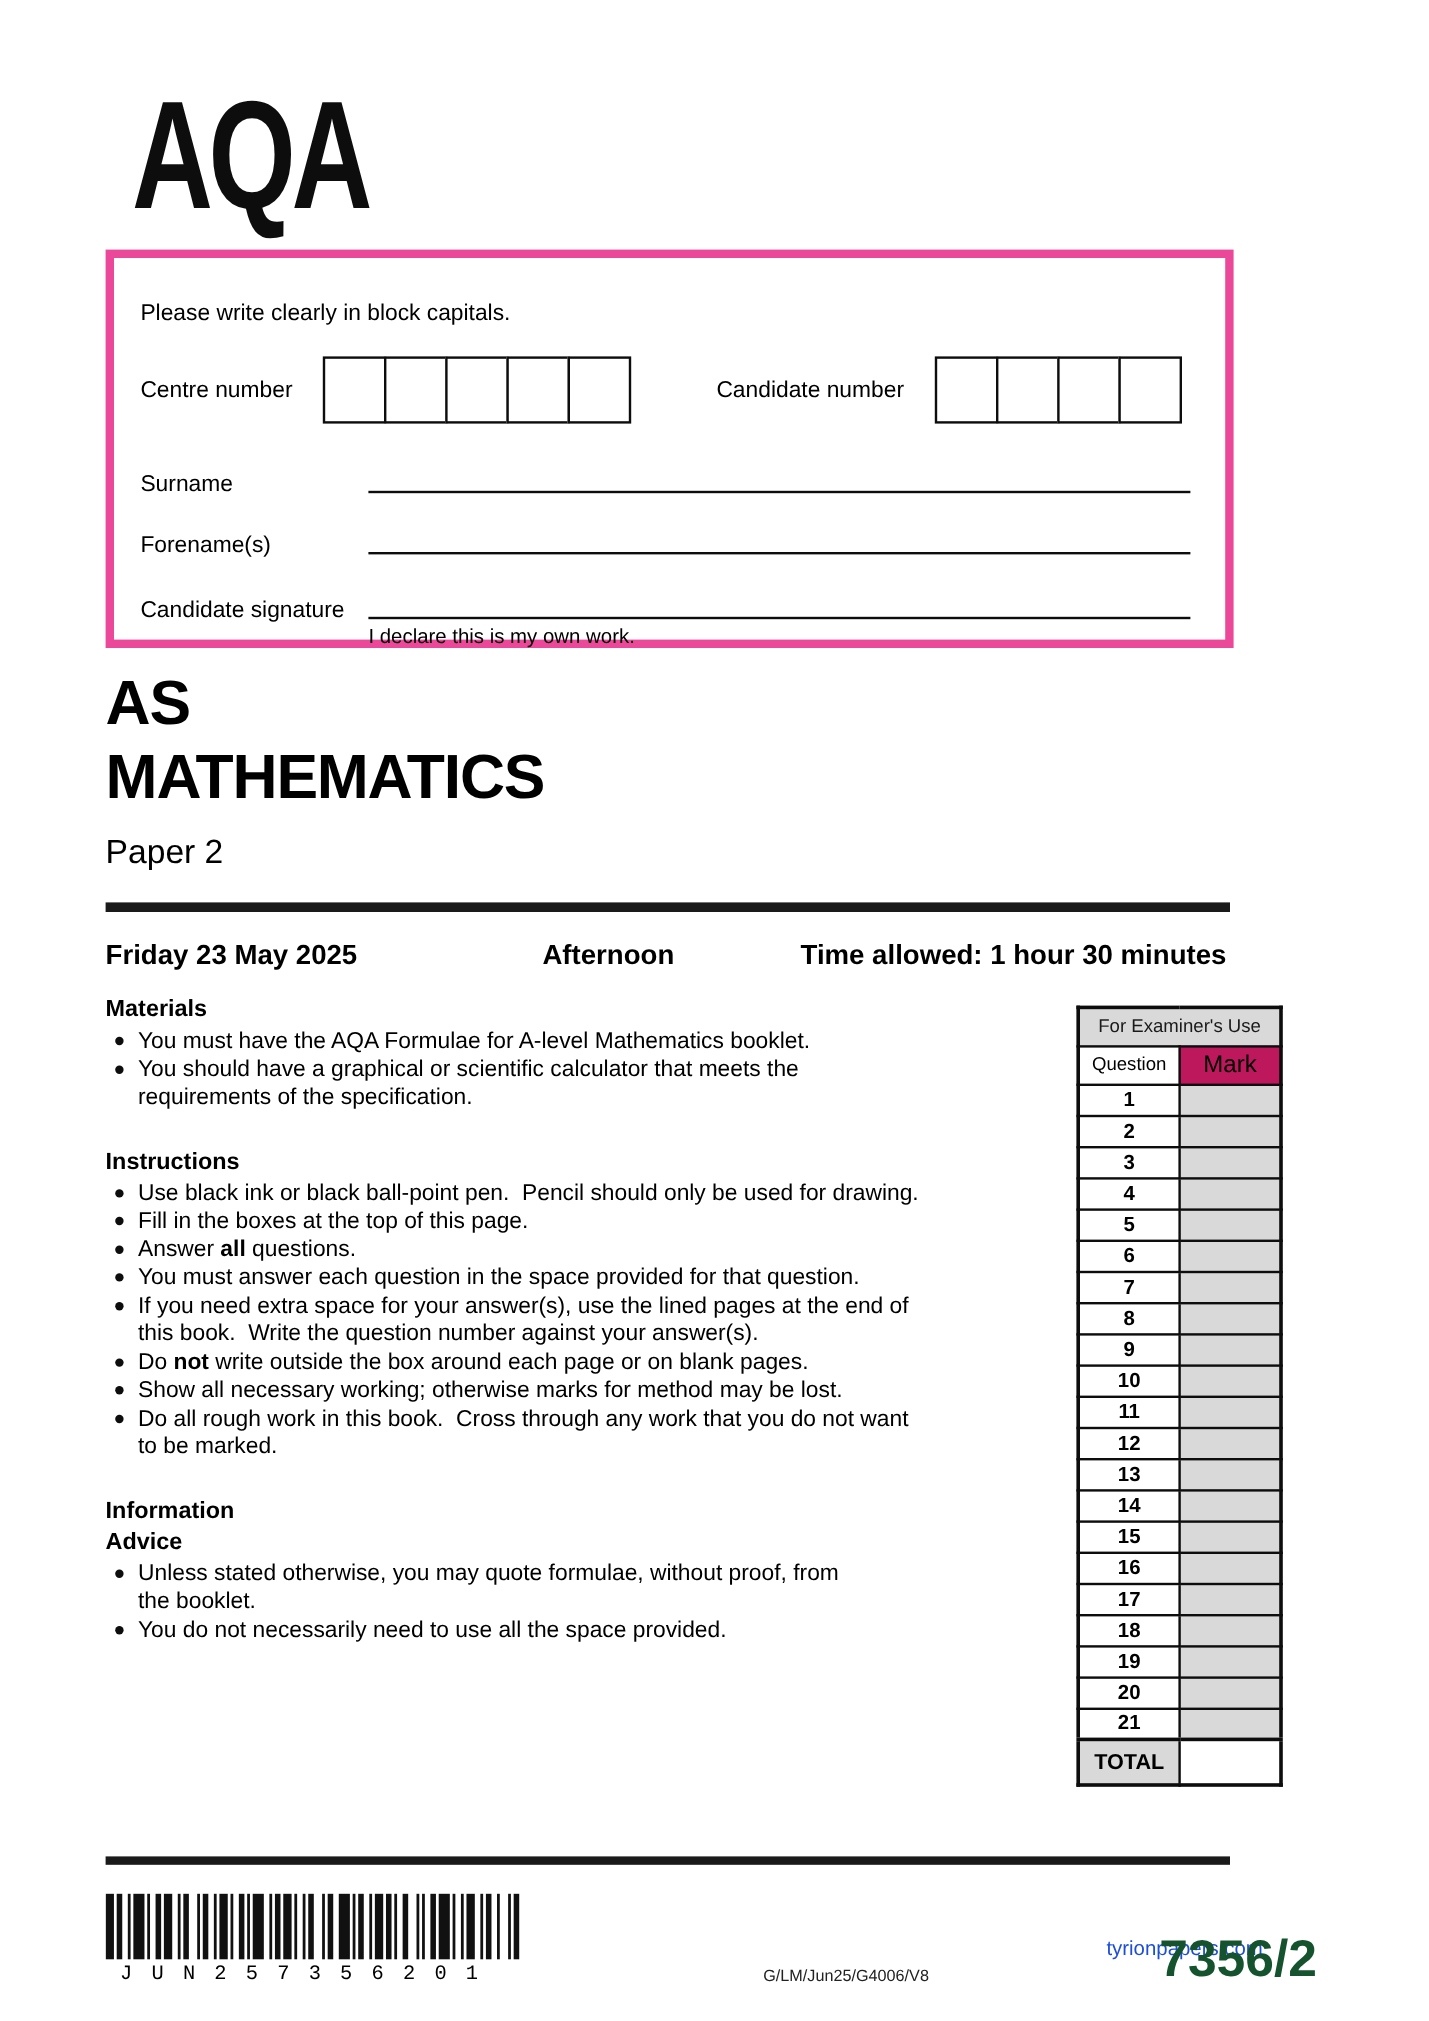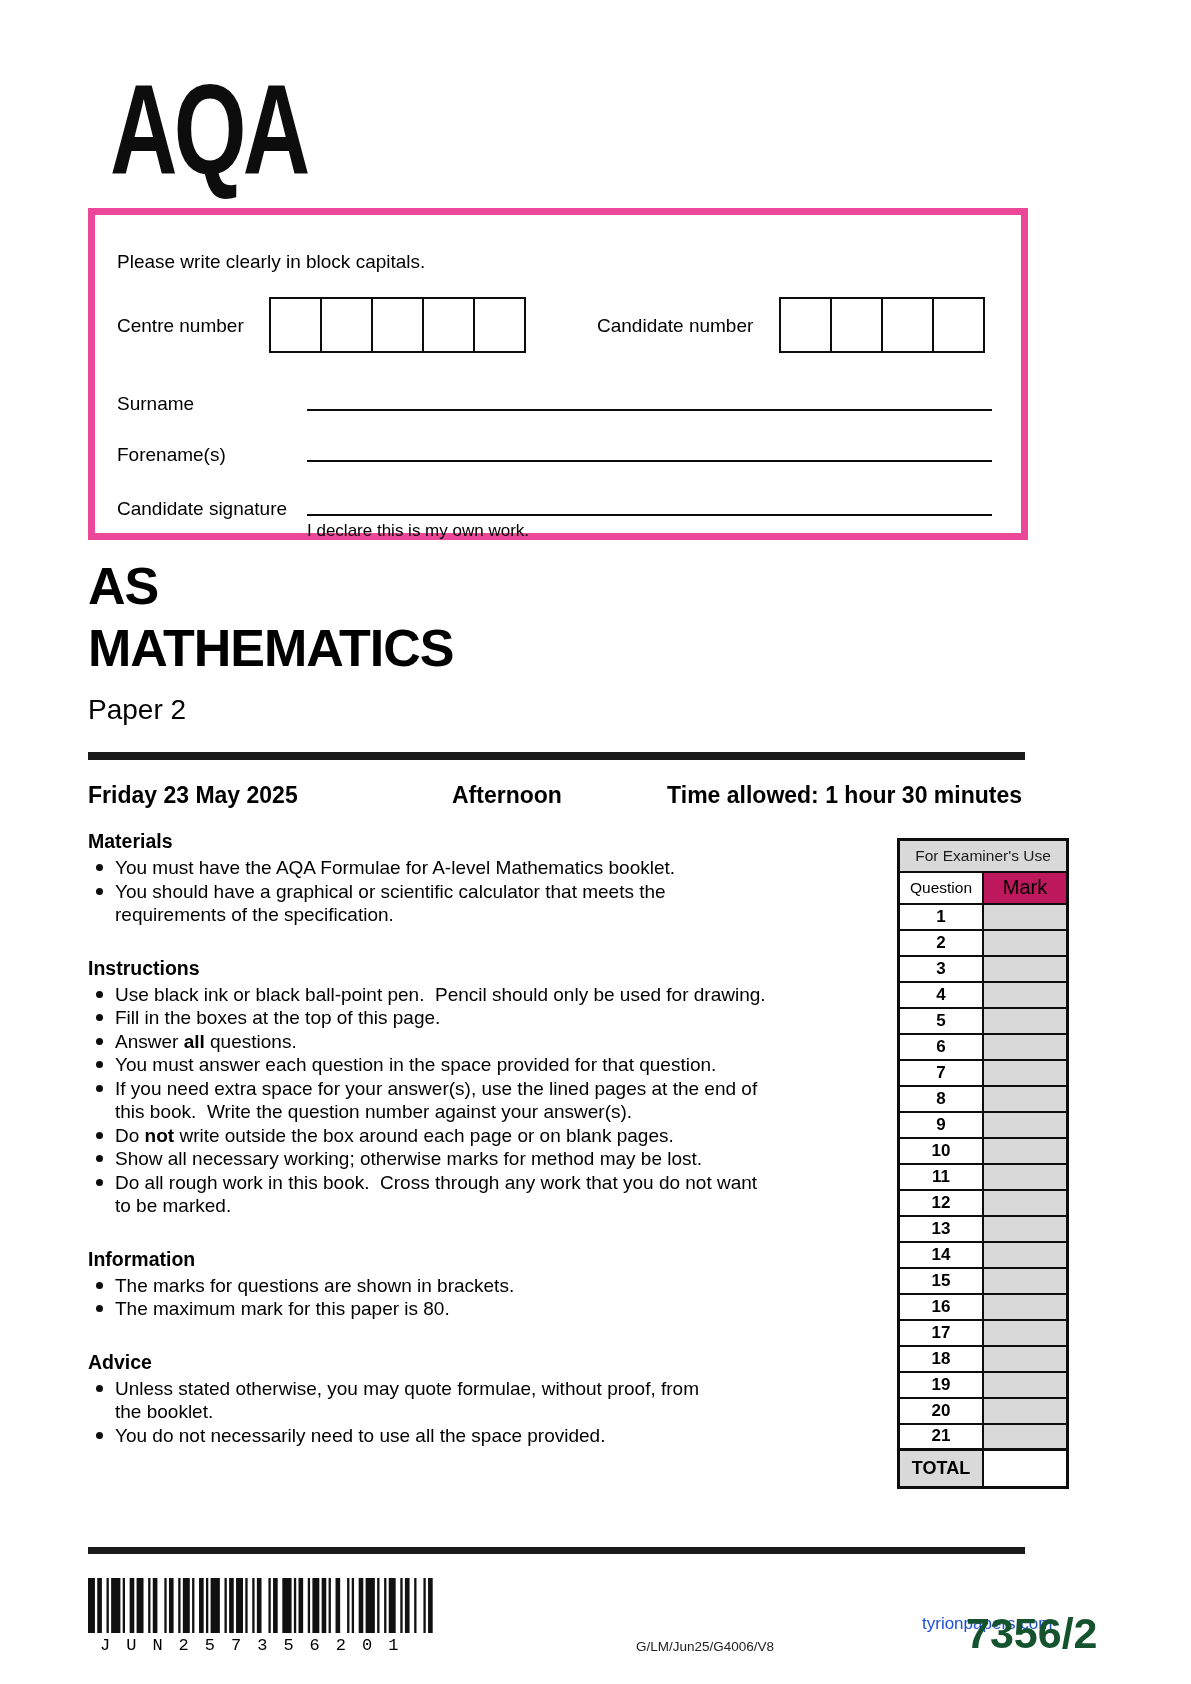--- a/index.html
+++ b/index.html
@@ -174,30 +174,20 @@
           <span class="dot"></span>
           <span class="btxt">Show all necessary working; otherwise marks for method may be lost.</span>
         </li>
         <li>
           <span class="dot"></span>
           <span class="btxt">Do all rough work in this book.  Cross through any work that you do not want
 to be marked.</span>
         </li>
       </ul>
       <h3>Information</h3>
-      <ul>
-        <li>
-          <span class="dot"></span>
-          <span class="btxt">The marks for questions are shown in brackets.</span>
-        </li>
-        <li>
-          <span class="dot"></span>
-          <span class="btxt">The maximum mark for this paper is 80.</span>
-        </li>
-      </ul>
       <h3>Advice</h3>
       <ul>
         <li>
           <span class="dot"></span>
           <span class="btxt">Unless stated otherwise, you may quote formulae, without proof, from
 the booklet.</span>
         </li>
         <li>
           <span class="dot"></span>
           <span class="btxt">You do not necessarily need to use all the space provided.</span>

